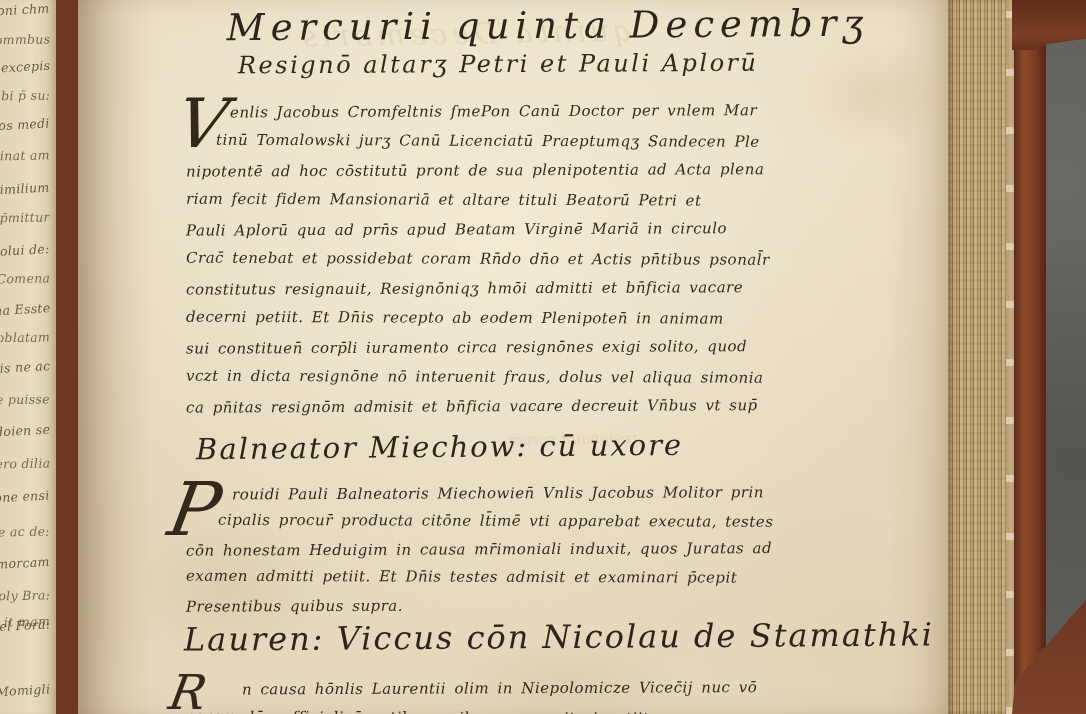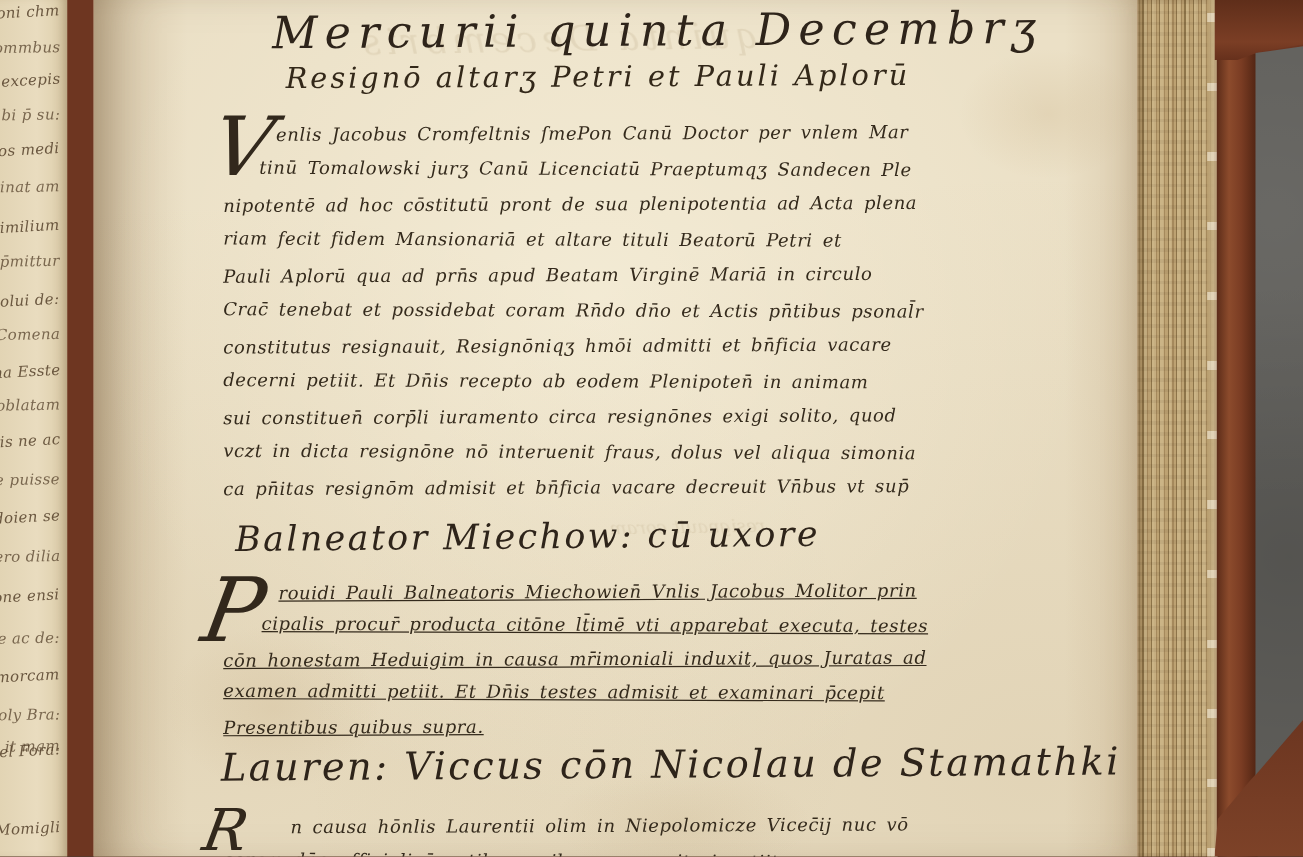--- a/index.html
+++ b/index.html
@@ -49,21 +49,21 @@
       font-size:37px;letter-spacing:6px;color:#2e241a;transform:rotate(-.4deg);}
   .h2{position:absolute;left:160px;top:50px;font-size:24px;letter-spacing:2.5px;color:#332819;transform:rotate(-.3deg);}
   .para{position:absolute;font-size:15px;letter-spacing:.5px;word-spacing:3px;color:#342a1c;}
   .para .ln{height:29.5px;line-height:29.5px;white-space:nowrap;}
   .para .ln:nth-child(odd){transform:rotate(-.25deg);}
   .para .ln:nth-child(even){transform:rotate(.2deg);}
   .p1{left:108px;top:97px;width:740px;}
   .p1 .ln:nth-child(1){padding-left:44px;}
   .p1 .ln:nth-child(2){padding-left:30px;}
   .h3{position:absolute;left:118px;top:430px;font-size:29px;letter-spacing:2px;color:#2e241a;transform:rotate(-.5deg);}
-  .p2{left:108px;top:479px;width:745px;text-decoration:underline;}
+  .p2{left:108px;top:479px;width:745px;}
   .p2 .ln{height:28px;line-height:28px;}
   .p2 .ln:nth-child(1){padding-left:46px;}
   .p2 .ln:nth-child(2){padding-left:32px;}
   .h4{position:absolute;left:106px;top:618px;font-size:32px;letter-spacing:2px;color:#2e241a;transform:rotate(-.4deg);}
   .p3{left:108px;top:674px;width:745px;}
   .p3 .ln:nth-child(1){padding-left:56px;}
   .initial{position:absolute;font-style:italic;color:#32281c;transform:skewX(-10deg);}
   .iV{left:100px;top:90px;font-size:68px;line-height:68px;}
   .iP{left:92px;top:472px;font-size:74px;line-height:74px;}
   .iR{left:92px;top:668px;font-size:48px;line-height:48px;}

